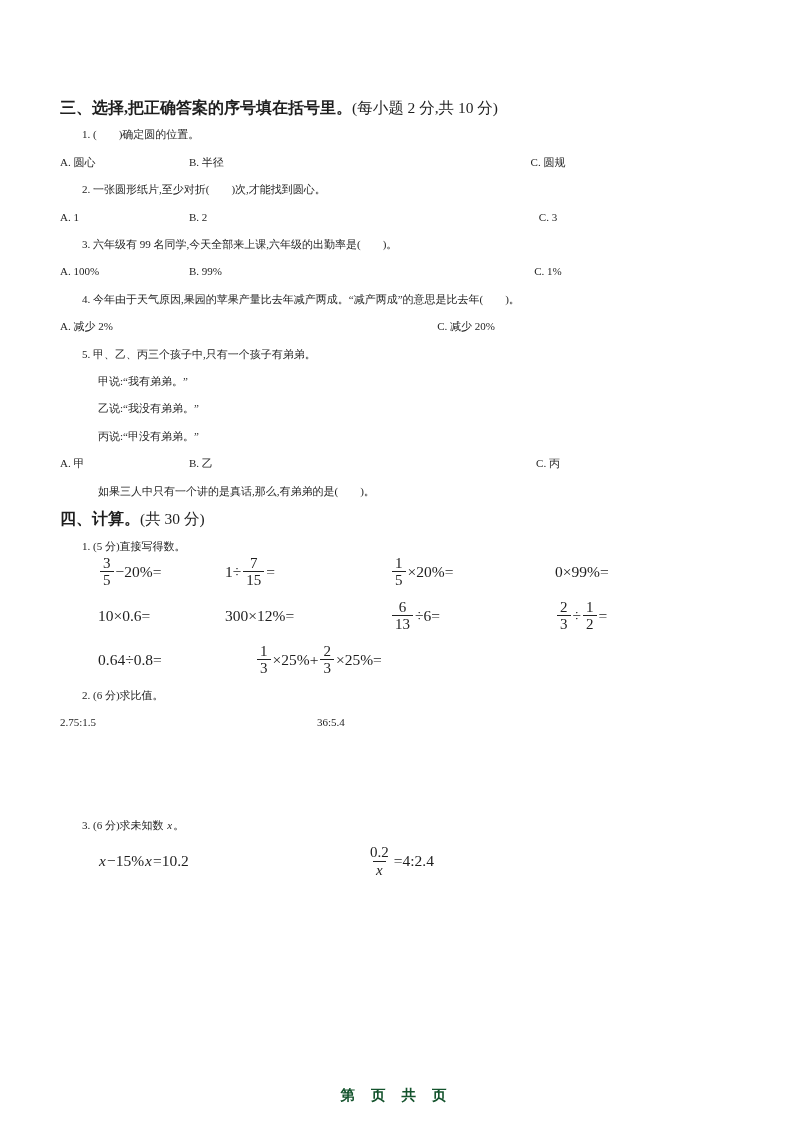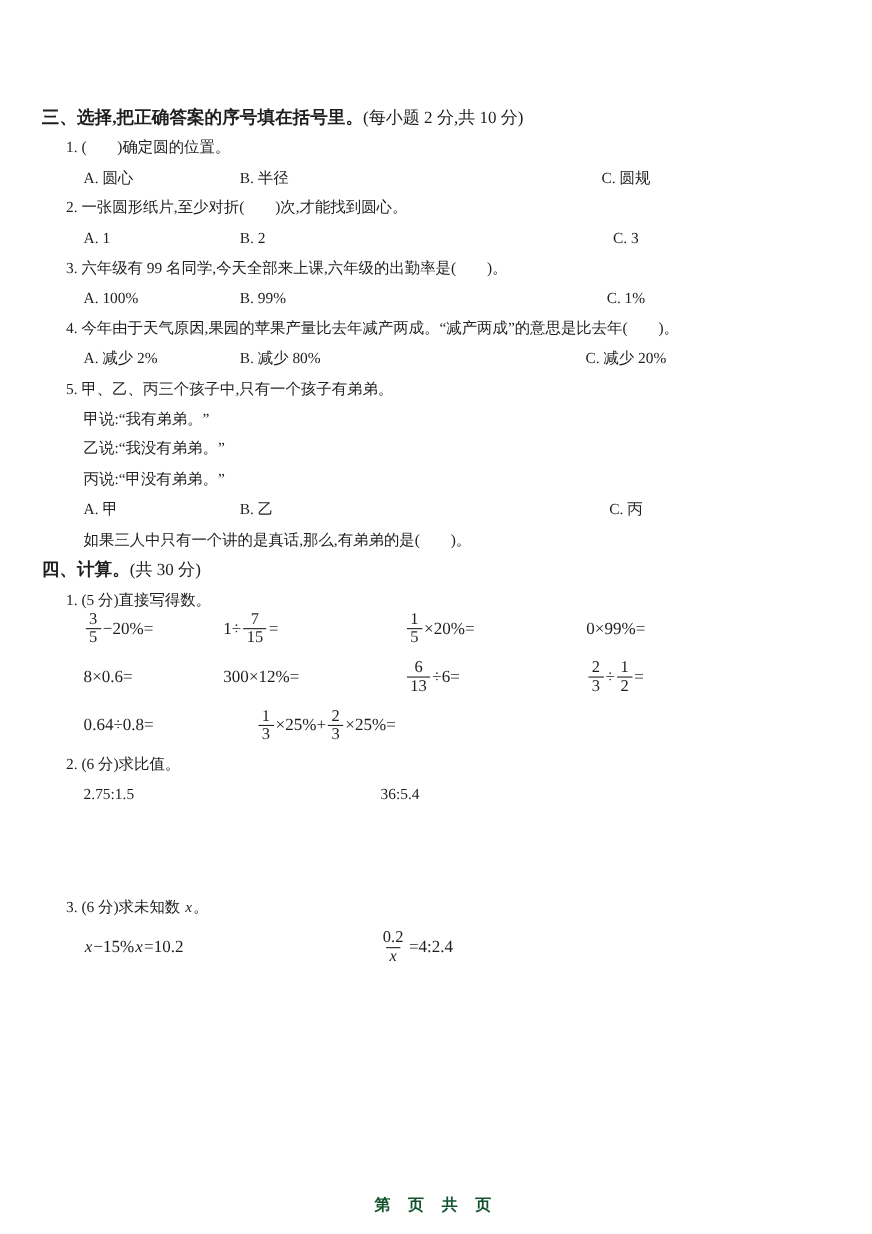--- a/index.html
+++ b/index.html
@@ -6,36 +6,36 @@
   body{
     width:793px;height:1122px;
     background:#ffffff;
     position:relative;
     font-family:"Liberation Serif","DejaVu Serif",serif;
     color:#1e1e1e;
     overflow:hidden;
   }
   .page{
     position:absolute;inset:0;
-    padding:94px 50px 0 38px;
+    padding:94px 50px 0 60px;
     box-sizing:border-box;
   }
   .line{
     line-height:27.4px;
-    font-size:14px;
+    font-size:11px;
     white-space:nowrap;
   }
   .sec-title{
     font-weight:700;
     font-size:16px;
   }
   .sec-title .note{font-weight:400;font-size:15.5px;}
   .q{margin-left:22px;}
   .ind{margin-left:38px;}
-  .opts{margin-left:38px;display:flex;gap:13px;}
+  .opts{display:flex;}
   .opt1{width:129px;}
   .opt2{width:164px;}
   .opt3{flex:1;text-align:center;}
   
   .calc-row{
     display:flex;align-items:center;
     height:44px;margin-left:38px;
     font-size:15.5px;white-space:nowrap;
   }
   .calc-row.first{margin-top:-10px;}
@@ -88,21 +88,20 @@
   <div class="line q">3. 六年级有 99 名同学,今天全部来上课,六年级的出勤率是(　　)。</div>
   <div class="line opts">
     <span class="opt1">A. 100%</span>
     <span class="opt2">B. 99%</span>
     <span class="opt3">C. 1%</span>
   </div>
 
   <div class="line q">4. 今年由于天气原因,果园的苹果产量比去年减产两成。“减产两成”的意思是比去年(　　)。</div>
   <div class="line opts">
     <span class="opt1">A. 减少 2%</span>
-    <span class="opt2">B. 减少 80%</span>
     <span class="opt3">C. 减少 20%</span>
   </div>
 
   <div class="line q">5. 甲、乙、丙三个孩子中,只有一个孩子有弟弟。</div>
   <div class="line ind">甲说:“我有弟弟。”</div>
   <div class="line ind">乙说:“我没有弟弟。”</div>
   <div class="line ind">丙说:“甲没有弟弟。”</div>
   <div class="line opts">
     <span class="opt1">A. 甲</span>
     <span class="opt2">B. 乙</span>
@@ -137,21 +136,21 @@
         </span>
         <span>×20%=</span>
     </span>
     <span class="cc4 expr">
       <span>0×99%=</span>
     </span>
   </div>
 
   <div class="calc-row">
     <span class="cc1 expr">
-      <span>8×0.6=</span>
+      <span>10×0.6=</span>
     </span>
     <span class="cc2 expr">
       <span>300×12%=</span>
     </span>
     <span class="cc3 expr">
       <span class="frac">
           <span class="num">6</span>
           <span class="den">13</span>
         </span>
         <span>÷6=</span>

